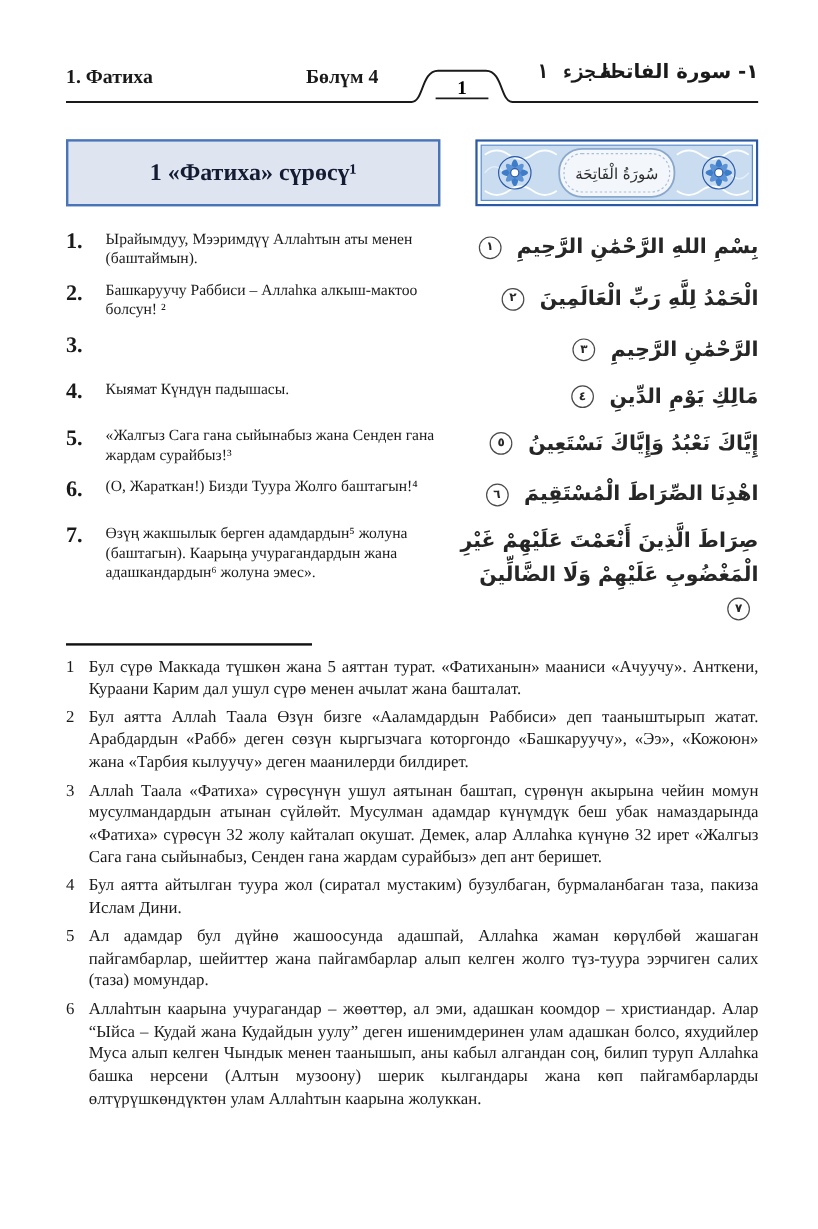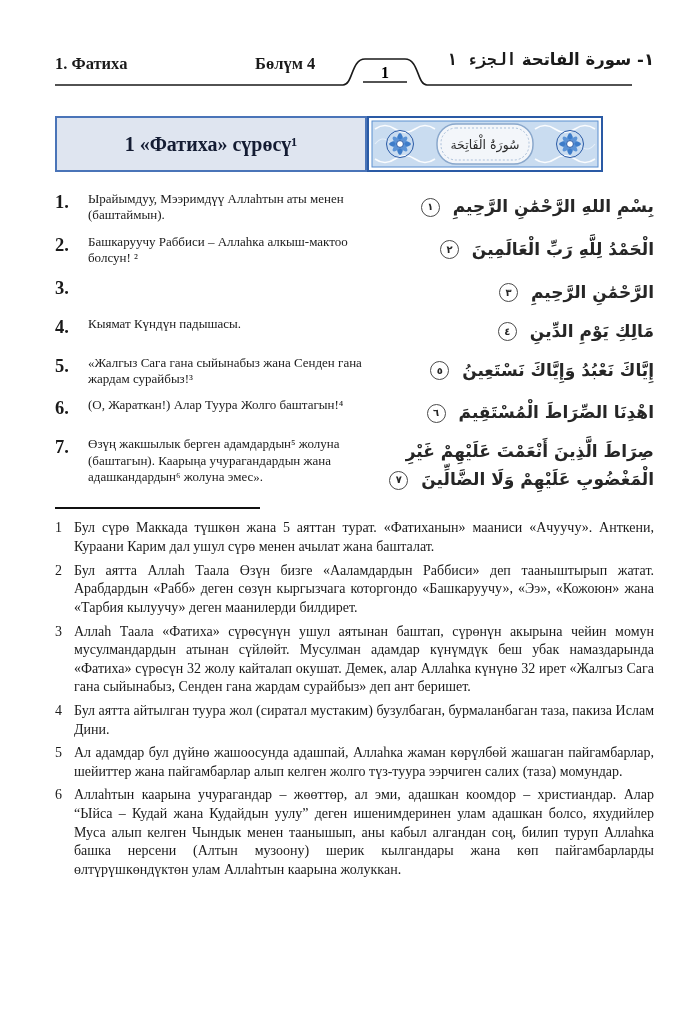--- a/index.html
+++ b/index.html
@@ -1,36 +1,36 @@
 <!DOCTYPE html>
 <html><head>
 <meta charset="utf-8">
 <style>
   html,body{margin:0;padding:0;background:#ffffff;}
   .page{
     position:relative;
     width:682px;height:1024px;
     box-sizing:border-box;
-    padding:44px 28px 0 55px;
+    padding:44px 50px 0 55px;
     background:#ffffff;
     font-family:"Liberation Serif","DejaVu Serif",serif;
     color:#1a1a1a;
     overflow:hidden;
   }
   
   .header{position:relative;height:44px;}
   .header .h-item{position:absolute;font-weight:bold;font-size:16.5px;white-space:nowrap;}
   .h-left{left:0;top:10px;}
   .h-bolum{left:200px;top:10px;}
   .h-juz{left:392px;top:6px;font-size:16px;font-family:Liberation Mono, monospace;font-weight:normal;}
   .h-surah{right:0;top:6px;font-size:16px;font-family:"DejaVu Sans",sans-serif;font-weight:normal;}
   .header svg{position:absolute;left:0;bottom:0;display:block;}
   .header svg text{font-family:"Liberation Serif","DejaVu Serif",serif;font-weight:bold;}
   
-  .title-row{display:flex;justify-content:flex-start;margin-top:28px;}
+  .title-row{display:flex;justify-content:space-between;margin-top:28px;}
   .title-box{
     width:312px;height:56px;box-sizing:border-box;
     background:#dfe5f0;border:2px solid #4a74b8;
     display:flex;align-items:center;justify-content:center;
   }
   .title-box .t{font-weight:bold;font-size:20px;color:#141c33;}
   .ornament{width:236px;height:56px;}
   
   .verses{margin-top:19px;}
   .verse{display:flex;margin-bottom:10px;}
@@ -147,21 +147,21 @@
       <div class="v-left">
         <span class="v-num">5.</span>
         <span class="v-kyrgyz">«Жалгыз Сага гана сыйынабыз жана Сенден гана жардам сурайбыз!³</span>
       </div>
       <div class="v-arabic"><span>إِيَّاكَ نَعْبُدُ وَإِيَّاكَ نَسْتَعِينُ</span> <span class="ayah">٥</span></div>
     </div>
 
     <div class="verse">
       <div class="v-left">
         <span class="v-num">6.</span>
-        <span class="v-kyrgyz">(О, Жараткан!) Алар Туура Жолго баштагын!⁴</span>
+        <span class="v-kyrgyz">(О, Жараткан!) Бизди Туура Жолго баштагын!⁴</span>
       </div>
       <div class="v-arabic"><span>اهْدِنَا الصِّرَاطَ الْمُسْتَقِيمَ</span> <span class="ayah">٦</span></div>
     </div>
 
     <div class="verse">
       <div class="v-left">
         <span class="v-num">7.</span>
         <span class="v-kyrgyz">Өзүң жакшылык берген адамдардын⁵ жолуна (баштагын). Каарыңа учурагандардын жана адашкандардын⁶ жолуна эмес».</span>
       </div>
       <div class="v-arabic"><span>صِرَاطَ الَّذِينَ أَنْعَمْتَ عَلَيْهِمْ غَيْرِ الْمَغْضُوبِ عَلَيْهِمْ وَلَا الضَّالِّينَ</span> <span class="ayah">٧</span></div>

